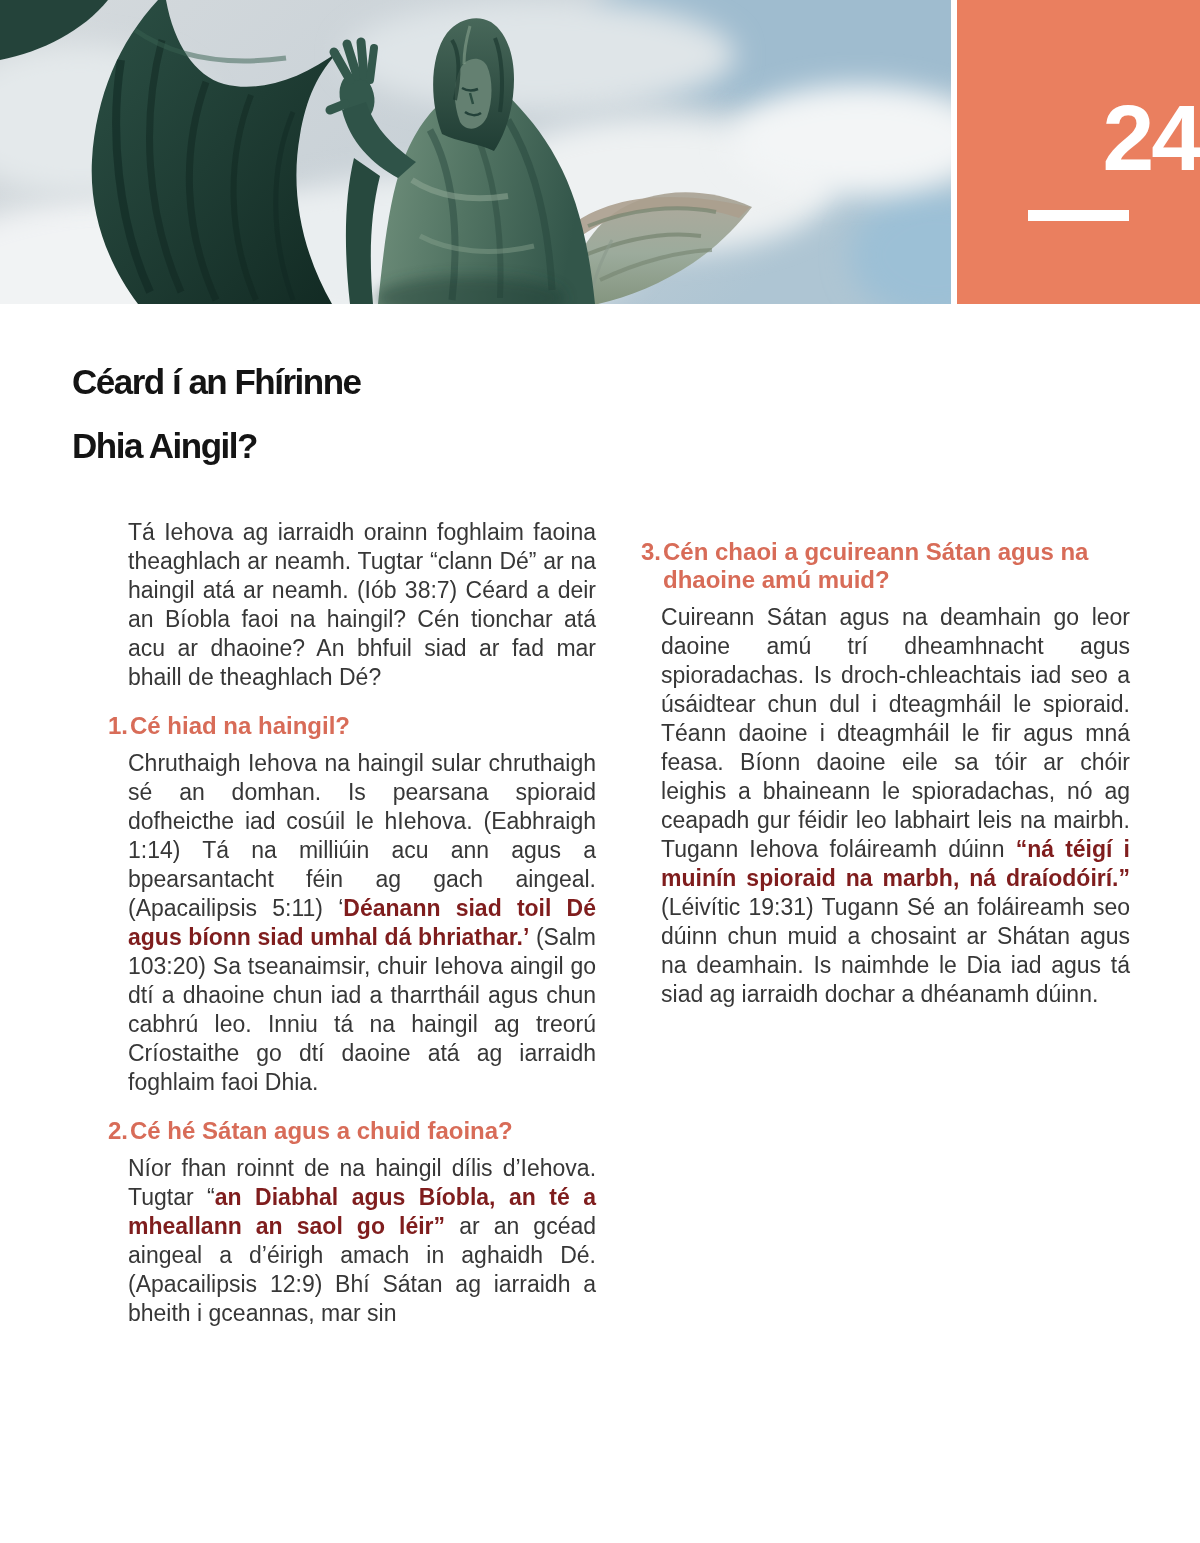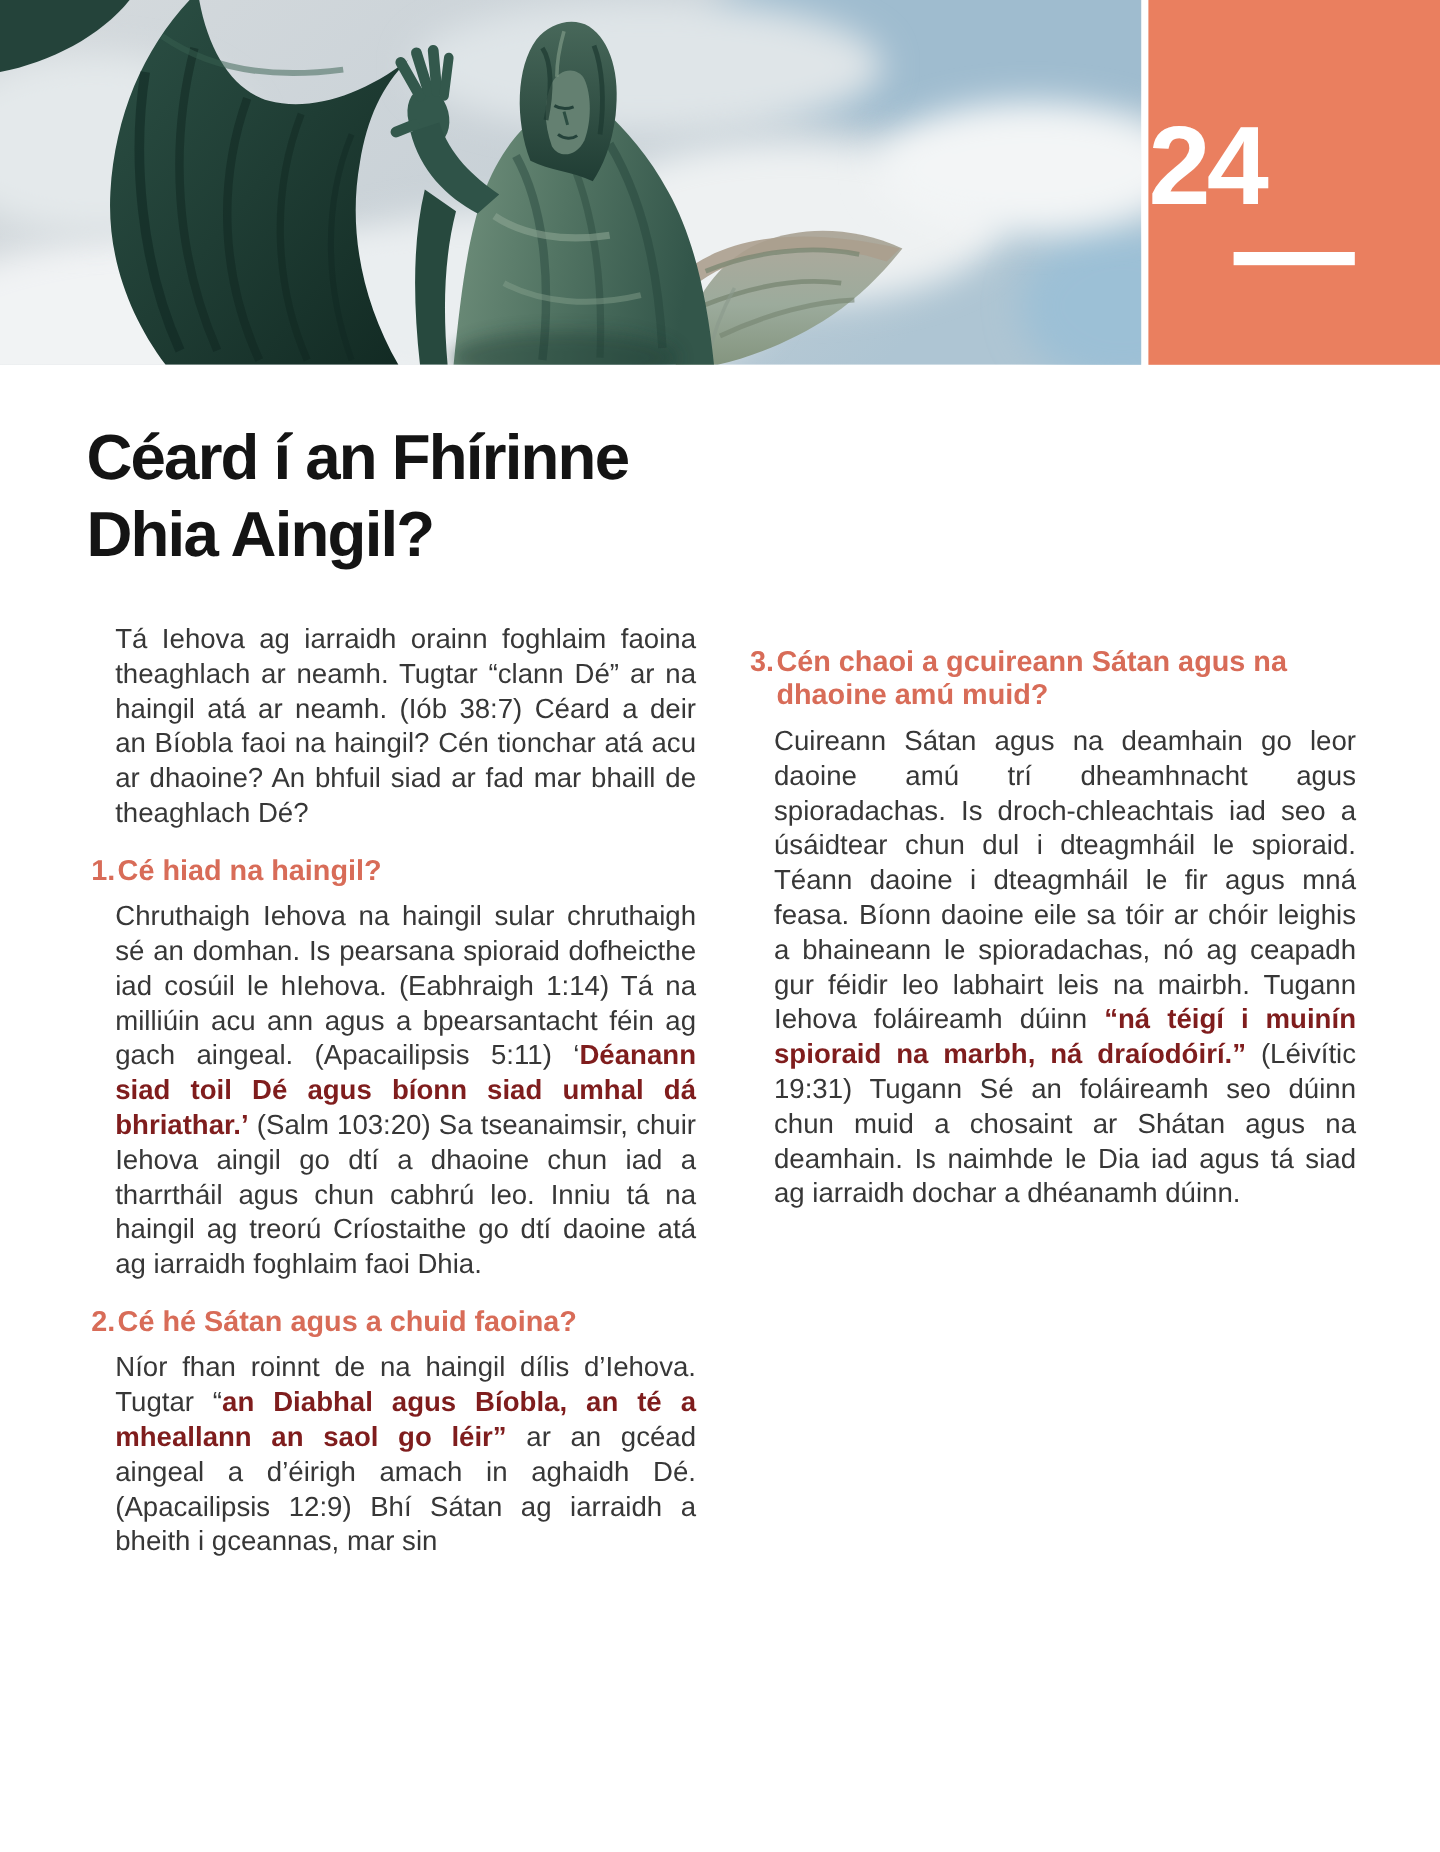--- a/index.html
+++ b/index.html
@@ -11,34 +11,34 @@
   html,body{margin:0;padding:0;}
   body{
     width:1200px;height:1543px;background:#ffffff;
     font-family:"Liberation Sans", sans-serif;
     overflow:hidden;position:relative;
   }
   .hero{position:relative;width:1200px;height:304px;}
   .photo{position:absolute;left:0;top:0;width:951px;height:304px;display:block;}
   .chapter-badge{
     position:absolute;left:957px;top:0;width:243px;height:304px;
-    background:var(--badge);text-align:left;
+    background:var(--badge);text-align:right;
   }
   .chapter-number{
     margin-top:92px;font-size:93px;line-height:1;font-weight:bold;
     color:#ffffff;letter-spacing:-3px;
   }
   .chapter-underline{width:101px;height:11px;background:#ffffff;margin:25px auto 0 auto;}
   h1.page-title{
     margin:46px 0 0 72px;
-    font-size:53px;line-height:64px;font-weight:bold;letter-spacing:-1.5px;
+    font-size:35px;line-height:64px;font-weight:bold;letter-spacing:-1.5px;
     color:var(--title);
   }
   h1.page-title span{display:block;}
-  .columns{display:flex;margin:40px 70px 0 76px;gap:45px;}
+  .columns{display:flex;margin:40px 70px 0 108px;gap:45px;}
   .col{width:504px;}
   .col:last-child{width:505px;}
   p.para{
     margin:0;padding-left:20px;
     font-size:23px;line-height:29px;text-align:justify;
     color:var(--body);
   }
   p.para b{font-weight:bold;color:#7f1d1d;}
   .q-heading{
     display:flex;margin:20px 0 9px 0;

